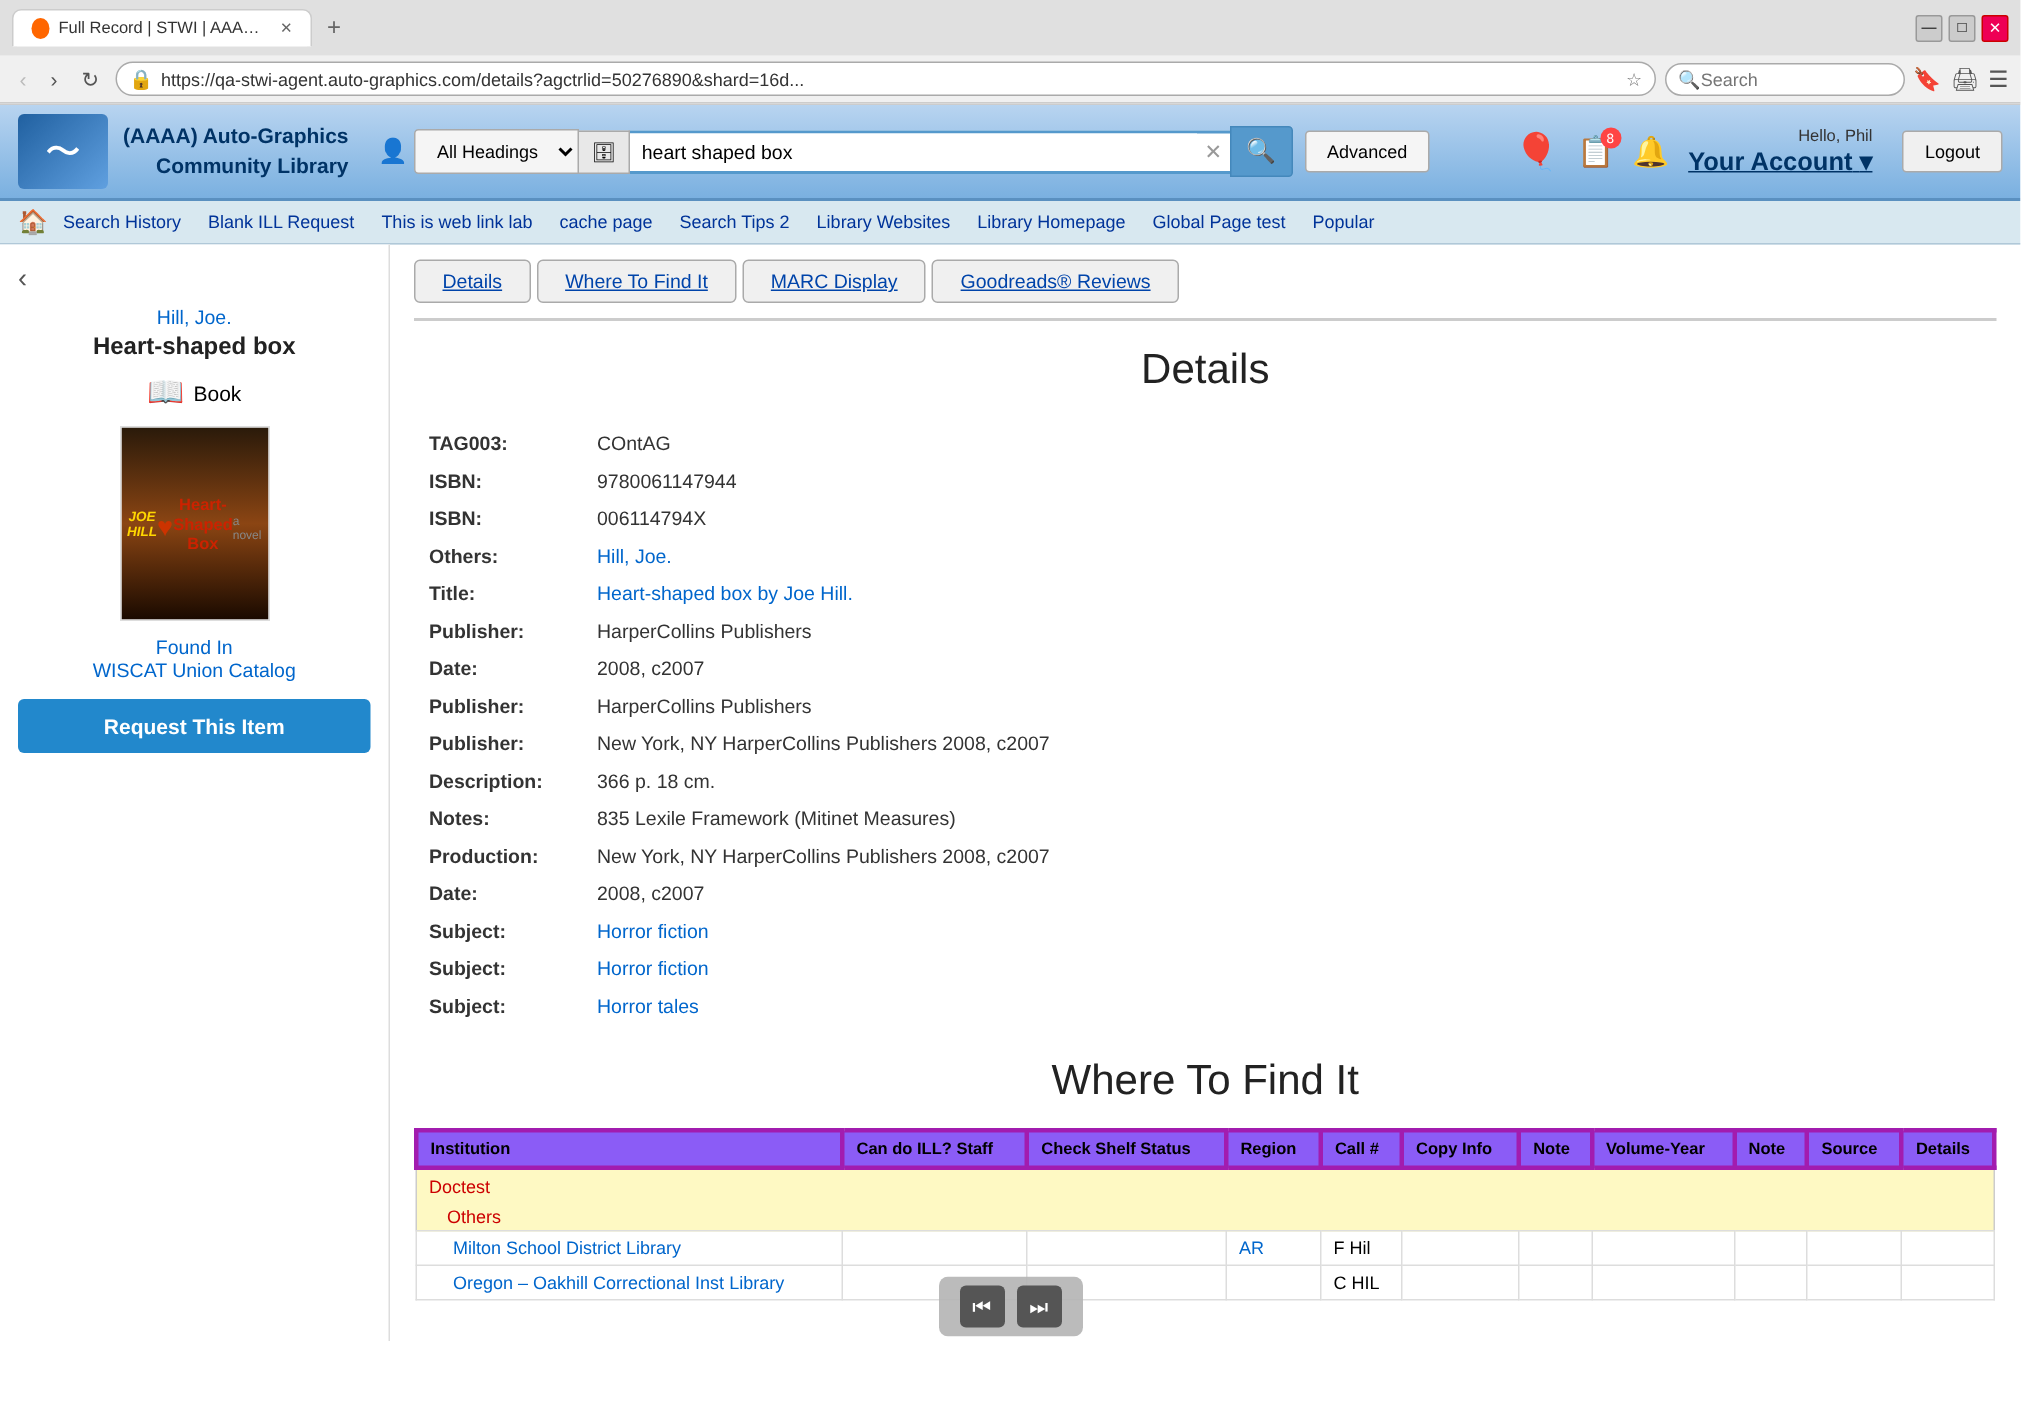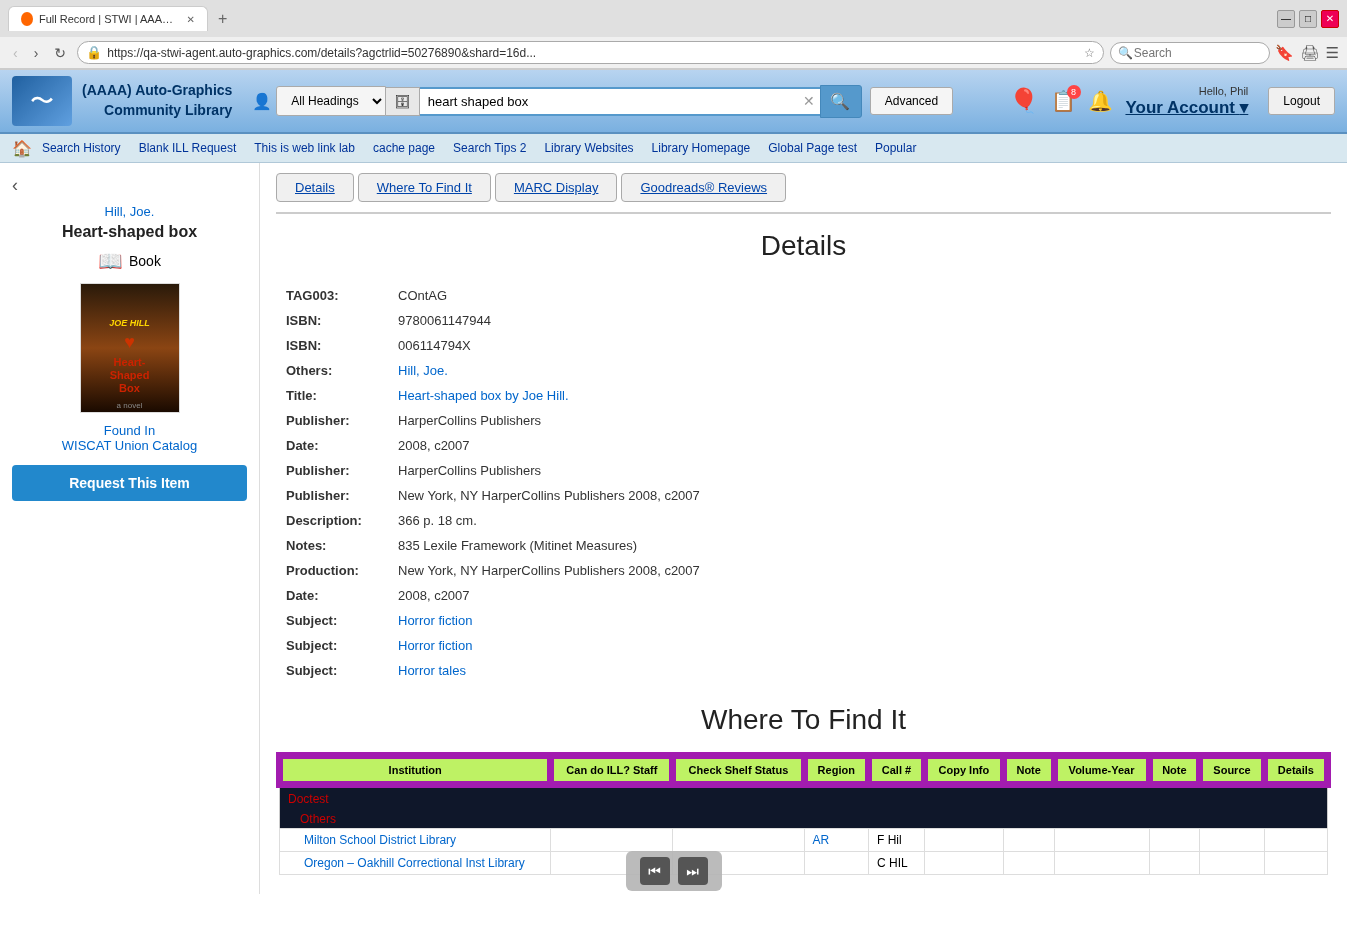--- a/index.html
+++ b/index.html
@@ -57,21 +57,21 @@
     .main-container { display: flex; height: calc(100vh - 220px); }
 
     
     .left-sidebar { width: 260px; min-width: 260px; padding: 12px; border-right: 1px solid #ddd; background: #fff; overflow-y: auto; }
     .back-arrow { color: #555; font-size: 18px; cursor: pointer; display: block; margin-bottom: 8px; }
     .author-link { color: #0066cc; text-align: center; display: block; margin-bottom: 4px; font-size: 13px; text-decoration: none; }
     .book-title { text-align: center; font-size: 16px; font-weight: bold; color: #222; margin-bottom: 8px; }
     .book-type { display: flex; align-items: center; justify-content: center; gap: 6px; font-size: 14px; margin-bottom: 10px; }
     .book-icon { font-size: 20px; }
     .book-cover { display: block; margin: 0 auto 10px; width: 100px; height: 130px; border: 1px solid #ddd; background: linear-gradient(180deg, #2a1a0a 0%, #8b4513 50%, #1a0a00 100%); position: relative; overflow: hidden; }
-    .cover-inner { width: 100%; height: 100%; display: flex; flex-direction: column; align-items: center; justify-content: center; padding: 5px; margin-top: 16px; }
+    .cover-inner { width: 100%; height: 100%; display: flex; flex-direction: row; align-items: center; justify-content: center; padding: 5px; }
     .cover-author { color: #ffd700; font-size: 9px; font-weight: bold; text-align: center; font-style: italic; }
     .cover-title-text { color: #cc2200; font-size: 11px; font-weight: bold; text-align: center; line-height: 1.2; margin-top: 3px; }
     .found-in { color: #0066cc; text-align: center; display: block; margin-top: 8px; font-size: 13px; cursor: pointer; text-decoration: none; }
     .wiscat-link { color: #0066cc; text-align: center; display: block; font-size: 13px; cursor: pointer; text-decoration: none; }
     .request-btn { display: block; width: 100%; padding: 10px; background: #2288cc; color: white; border: none; border-radius: 4px; font-size: 14px; font-weight: bold; cursor: pointer; margin-top: 12px; }
     .sidebar-links { margin-top: 16px; }
     .sidebar-links a { display: block; color: #0066cc; font-size: 13px; text-decoration: none; margin-bottom: 5px; cursor: pointer; }
 
     
     .content-area { flex: 1; padding: 0 16px 16px; overflow-y: auto; }
@@ -84,23 +84,23 @@
     .section-title { font-size: 28px; text-align: center; font-weight: normal; margin-bottom: 20px; color: #222; }
     .details-table { width: 100%; margin-bottom: 20px; }
     .details-table tr td { padding: 4px 8px; vertical-align: top; }
     .details-table .label { font-weight: bold; color: #333; white-space: nowrap; width: 110px; }
     .details-table .value { color: #333; }
     .details-table .value a { color: #0066cc; text-decoration: none; }
 
     
     .find-section-title { font-size: 28px; text-align: center; font-weight: normal; margin: 20px 0 16px; color: #222; }
     .find-table { width: 100%; border-collapse: collapse; border: 1px solid #ccc; font-size: 12px; }
-    .find-table th { background: #bef264; border: 7px solid #a21caf; padding: 5px 8px; text-align: center; font-weight: bold; vertical-align: bottom; font-size: 11px; }
+    .find-table th { background: #8b5cf6; border: 3px solid #a21caf; padding: 5px 8px; text-align: left; font-weight: bold; vertical-align: bottom; font-size: 11px; }
     .find-table td { border: 1px solid #ddd; padding: 4px 8px; }
-    .find-table .group-row td { color: #cc0000; font-weight: normal; padding: 3px 8px; border: none; background: #0f172a; }
+    .find-table .group-row td { color: #cc0000; font-weight: normal; padding: 3px 8px; border: none; background: #fef9c3; }
     .find-table .data-row td a { color: #0066cc; text-decoration: none; }
 
     
     .pagination-overlay { position: fixed; bottom: 60px; left: 50%; transform: translateX(-50%); background: rgba(180, 180, 180, 0.9); border-radius: 6px; padding: 6px 14px; display: flex; gap: 8px; align-items: center; z-index: 100; }
     .page-btn { background: #555; color: white; border: none; border-radius: 4px; width: 30px; height: 28px; cursor: pointer; display: flex; align-items: center; justify-content: center; font-size: 14px; }
 
     
     ::-webkit-scrollbar { width: 12px; }
     ::-webkit-scrollbar-track { background: #f0f0f0; }
     ::-webkit-scrollbar-thumb { background: #bbb; border-radius: 4px; }

